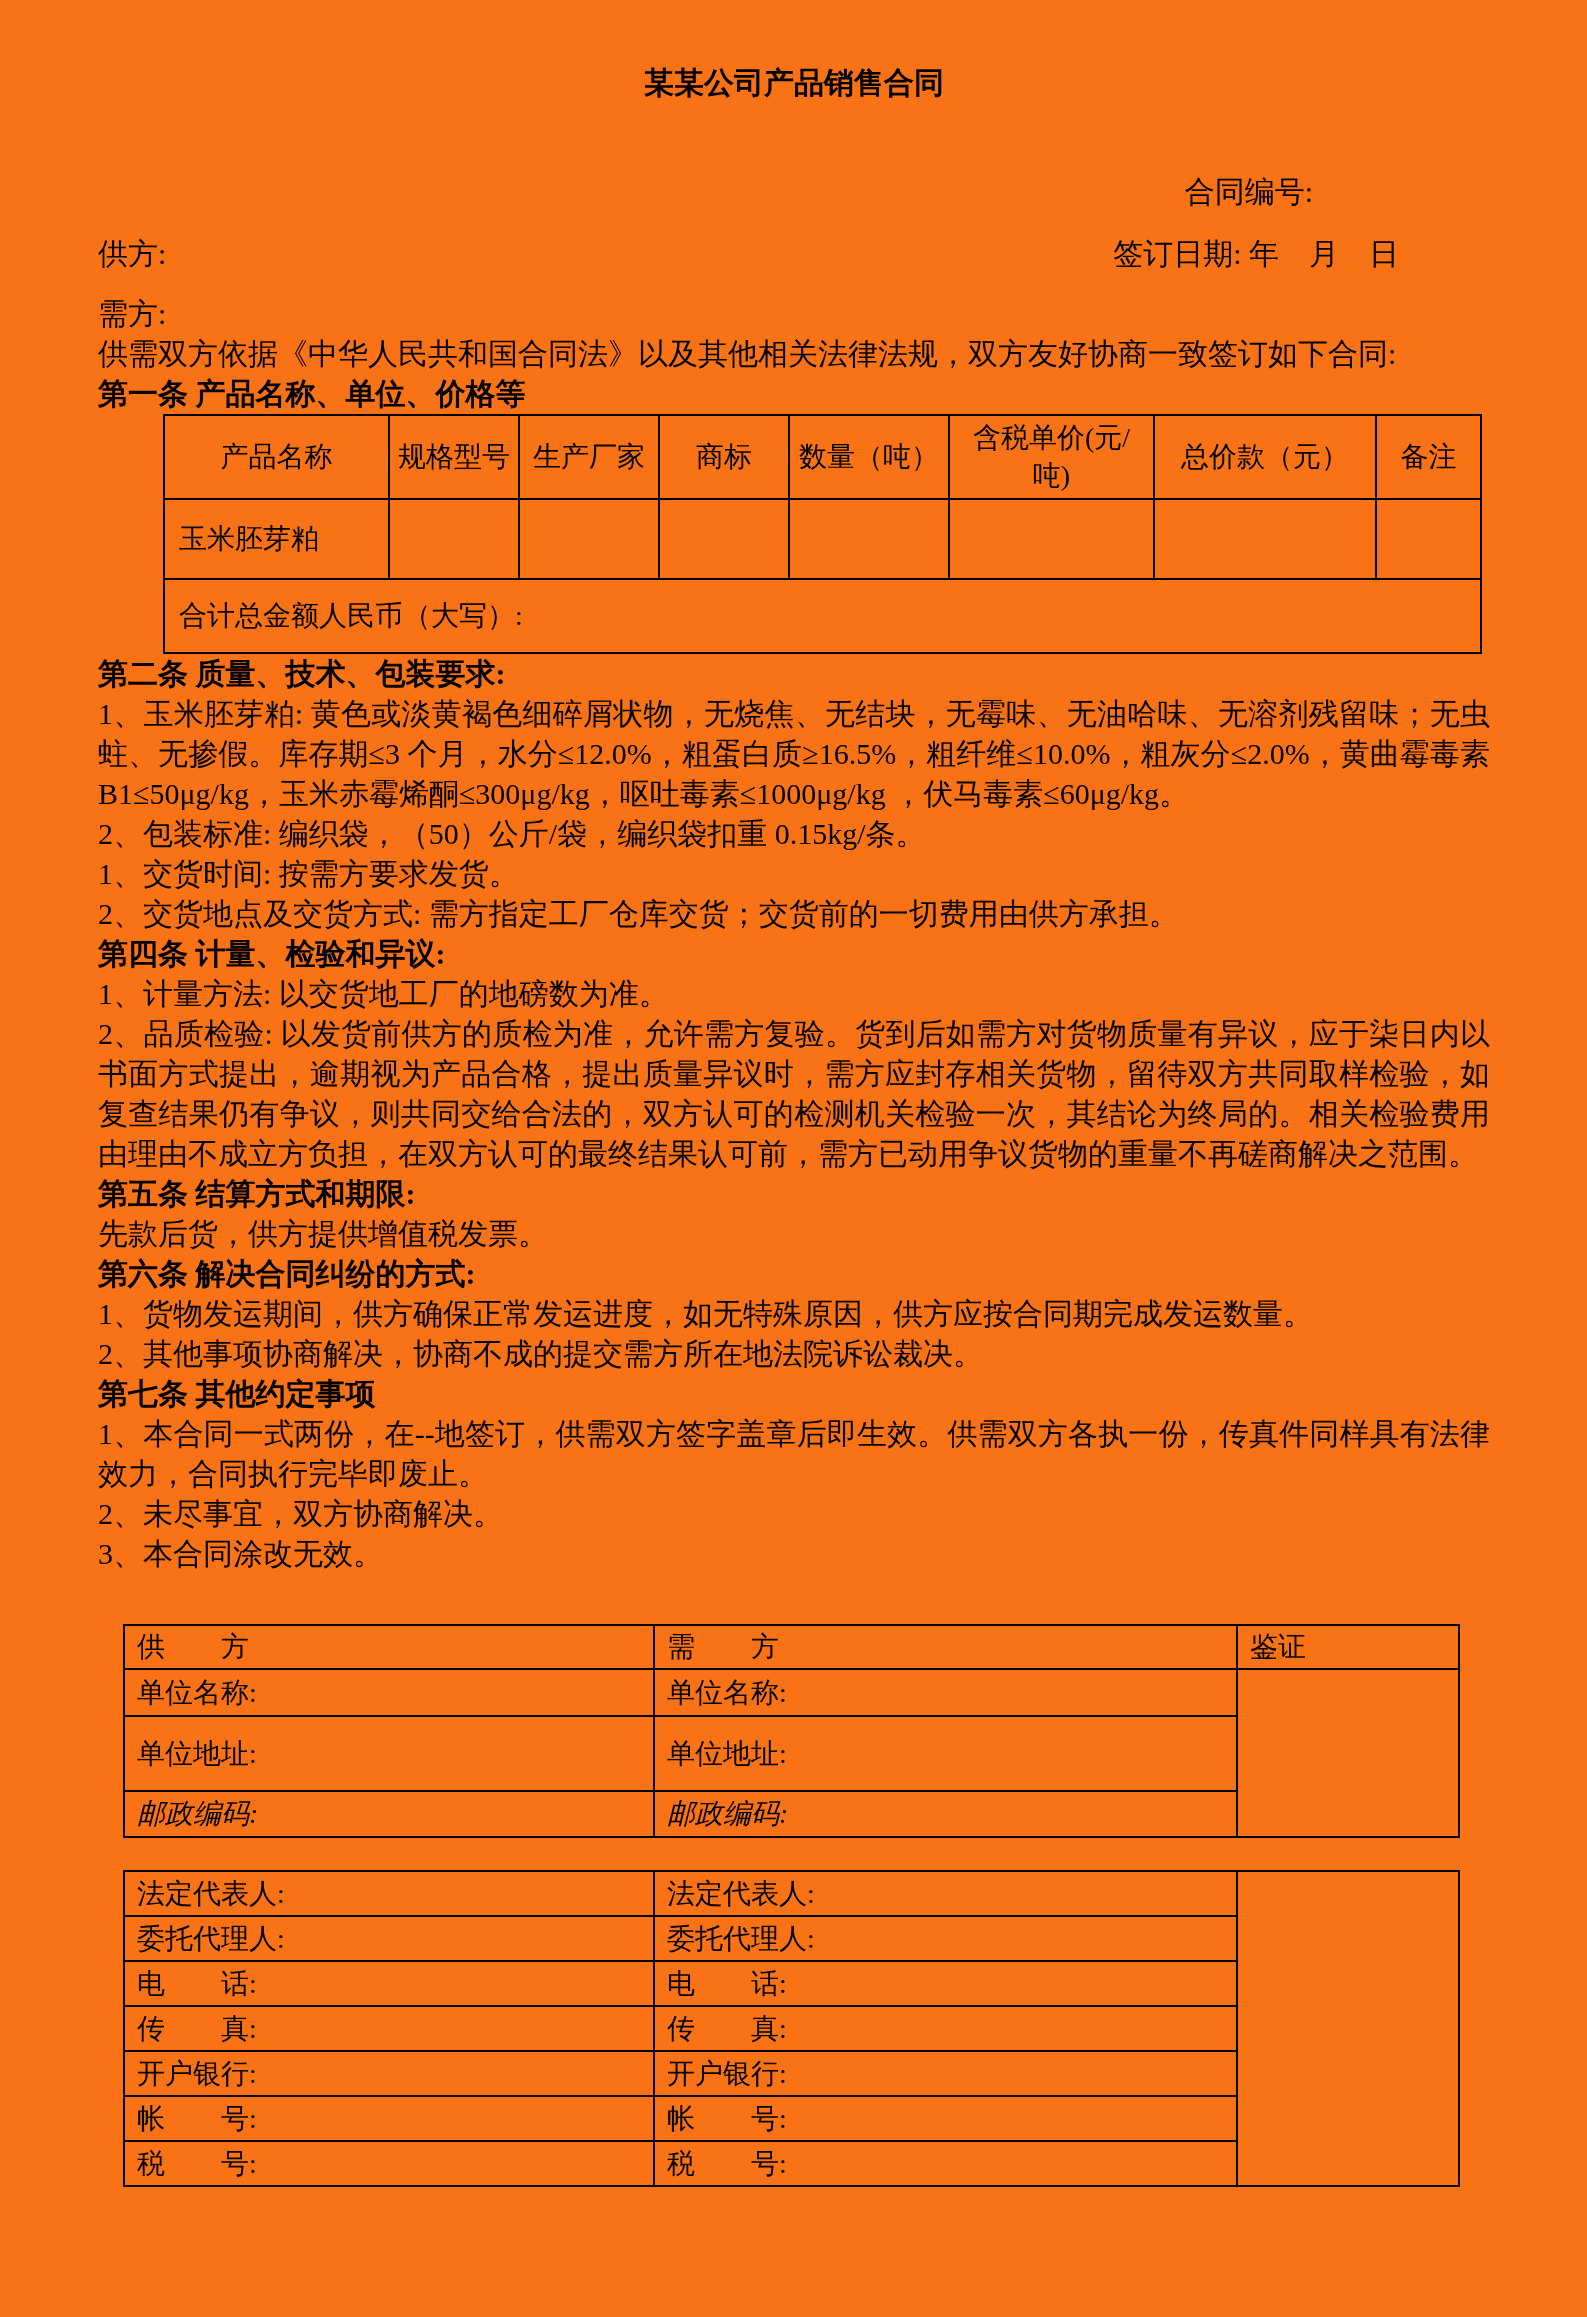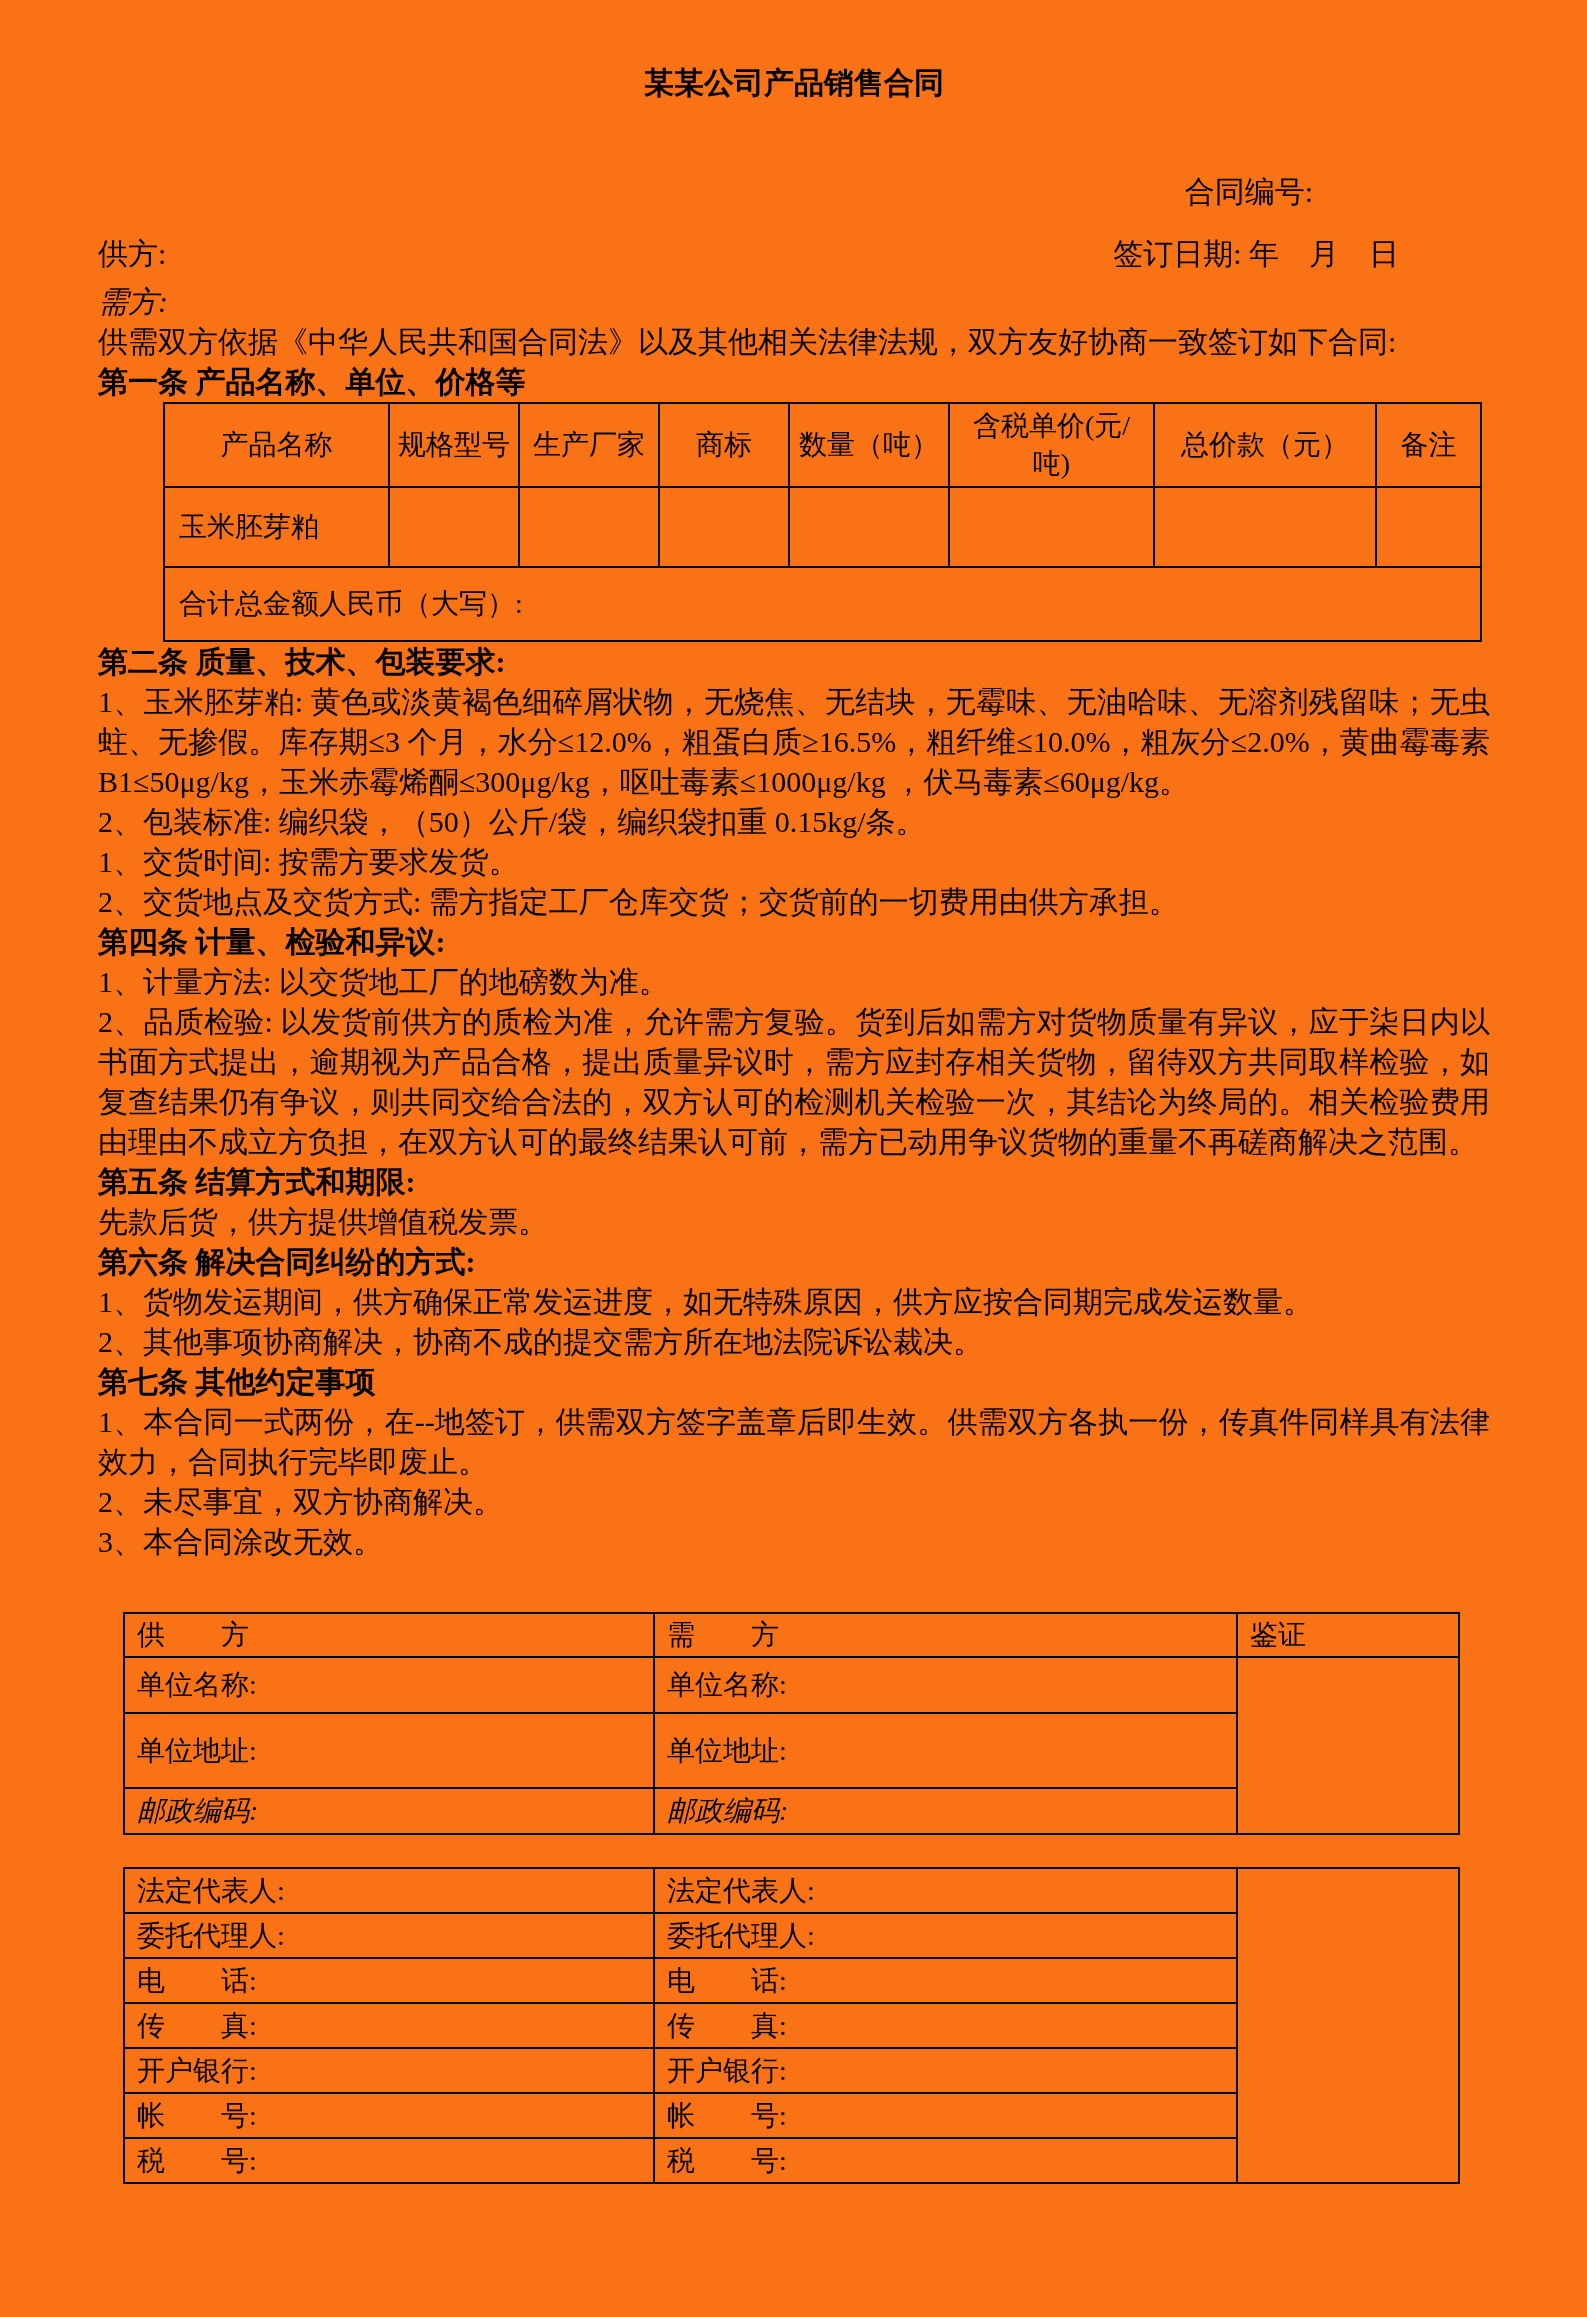--- a/index.html
+++ b/index.html
@@ -28,21 +28,21 @@
     margin-top: 68px;
     text-align: right;
     padding-right: 177px;
   }
   .supplier-line {
     margin-top: 22px;
     display: flex;
     justify-content: space-between;
     padding-right: 91px;
   }
-  .buyer-line { margin-top: 8px; font-style: italic; }
+  .buyer-line { margin-top: 20px; }
   p.flowline { margin: 0; text-align: justify; }
   h2.clause-heading {
     font-size: 30px;
     font-weight: bold;
     margin: 0;
     line-height: 40px;
   }
   .after-table { margin-top: 20px; }
 
   table { border-collapse: collapse; table-layout: fixed; }
@@ -78,21 +78,21 @@
     font-size: 28px;
   }
   .t2 td, .t3 td {
     vertical-align: middle;
     text-align: left;
     padding: 2px 12px;
     line-height: 36px;
   }
   .t2 { margin-top: 50px; }
   .t2 .r0 { height: 44px; }
-  .t2 .r1 { height: 56px; border-radius: 20px; }
+  .t2 .r1 { height: 47px; border-radius: 20px; }
   .t2 .r2 { height: 75px; }
   .t2 .r3 { height: 46px; font-style: italic; }
   .t3 { margin-top: 32px; }
   .t3 tr { height: 45px; }
 </style>
 </head>
 <body>
 
 <div class="page">
 

